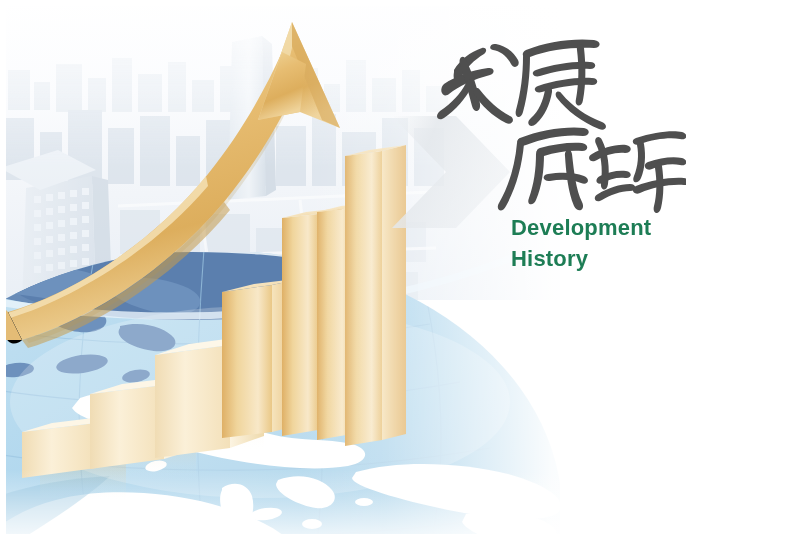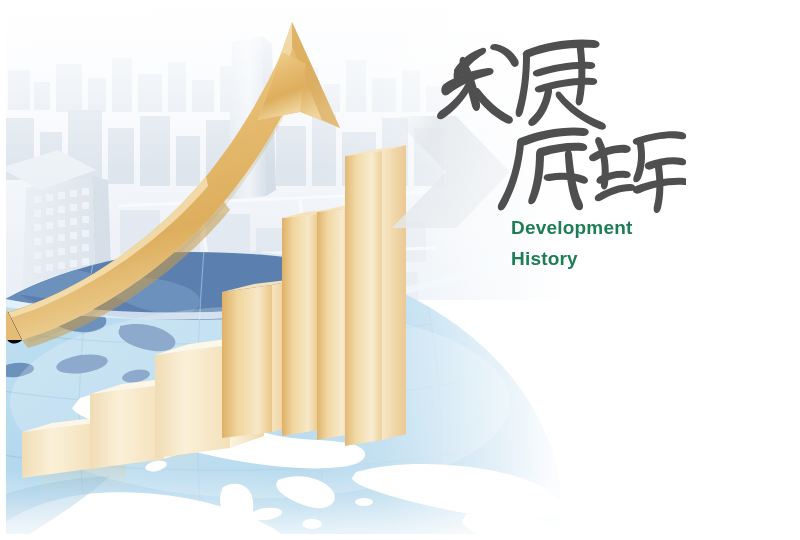--- a/index.html
+++ b/index.html
@@ -37,21 +37,21 @@
   .chevron{position:absolute;left:392px;top:116px;width:120px;height:112px;z-index:45;}
 
   
   .figs{position:absolute;left:0;top:0;width:560px;height:540px;z-index:30;}
 
   
   .txt{position:absolute;left:418px;top:0;width:382px;height:540px;z-index:50;}
   .cjk{position:absolute;color:#4f4f4f;}
   .cjk svg{display:block;}
   .en{position:absolute;left:93px;top:212px;color:#1d7d55;
-      font-weight:bold;font-size:19px;line-height:31px;letter-spacing:.2px;
+      font-weight:bold;font-size:22px;line-height:31px;letter-spacing:.2px;
       font-family:"Liberation Sans",sans-serif;white-space:pre-line;}
 </style>
 </head>
 <body>
 
 <div id="banner">
 
   <div class="art">
 
     <div class="sky"></div>

